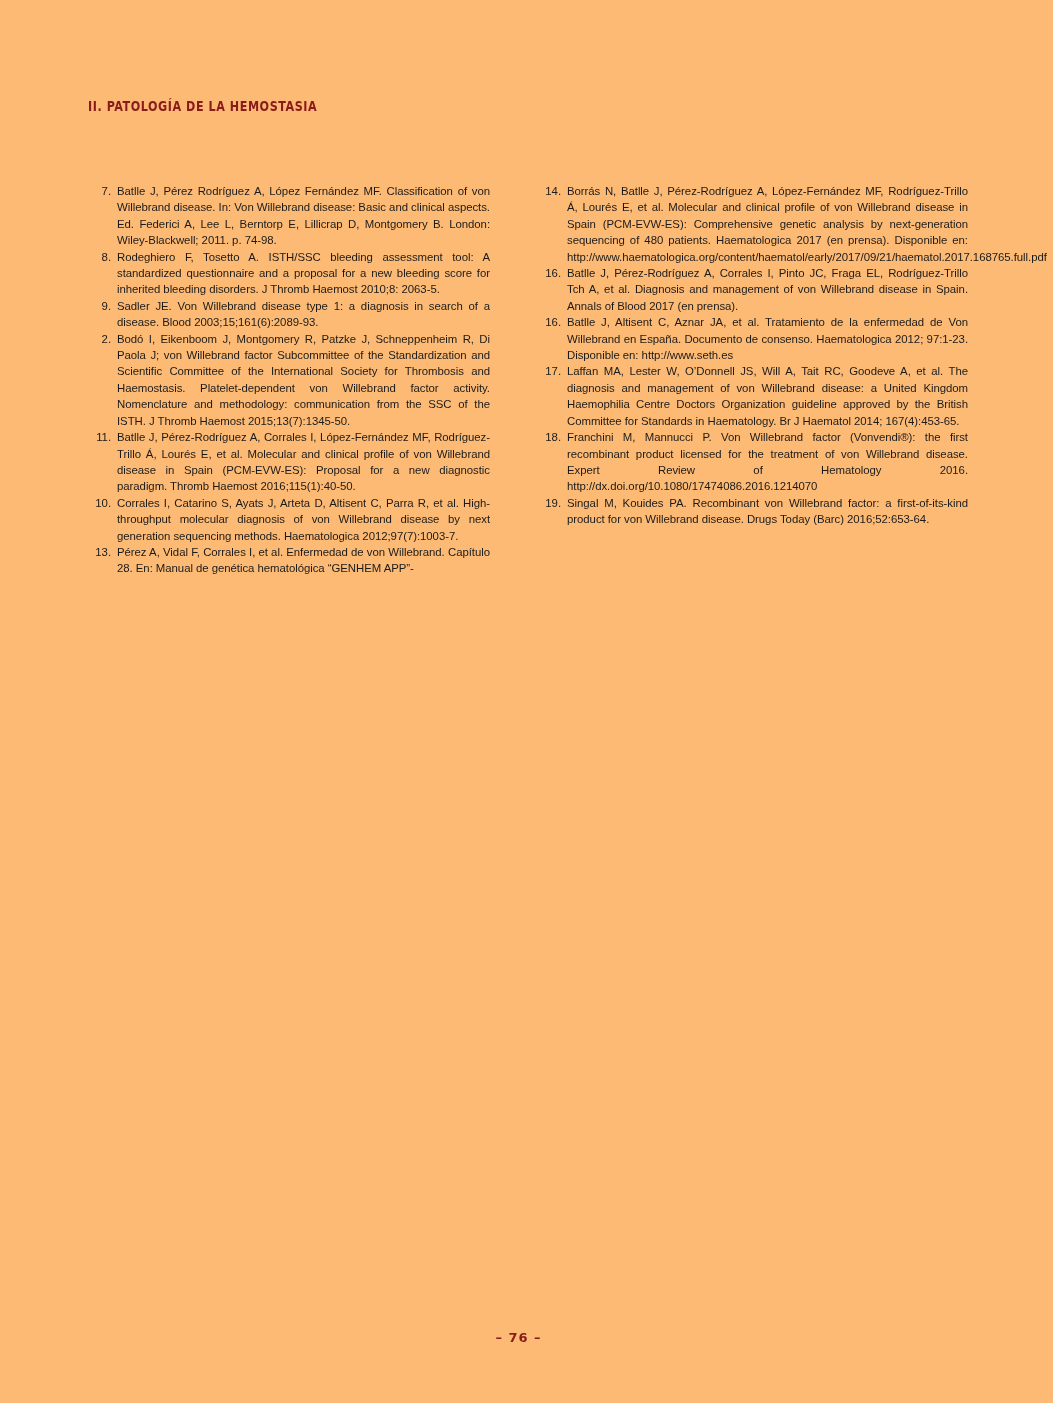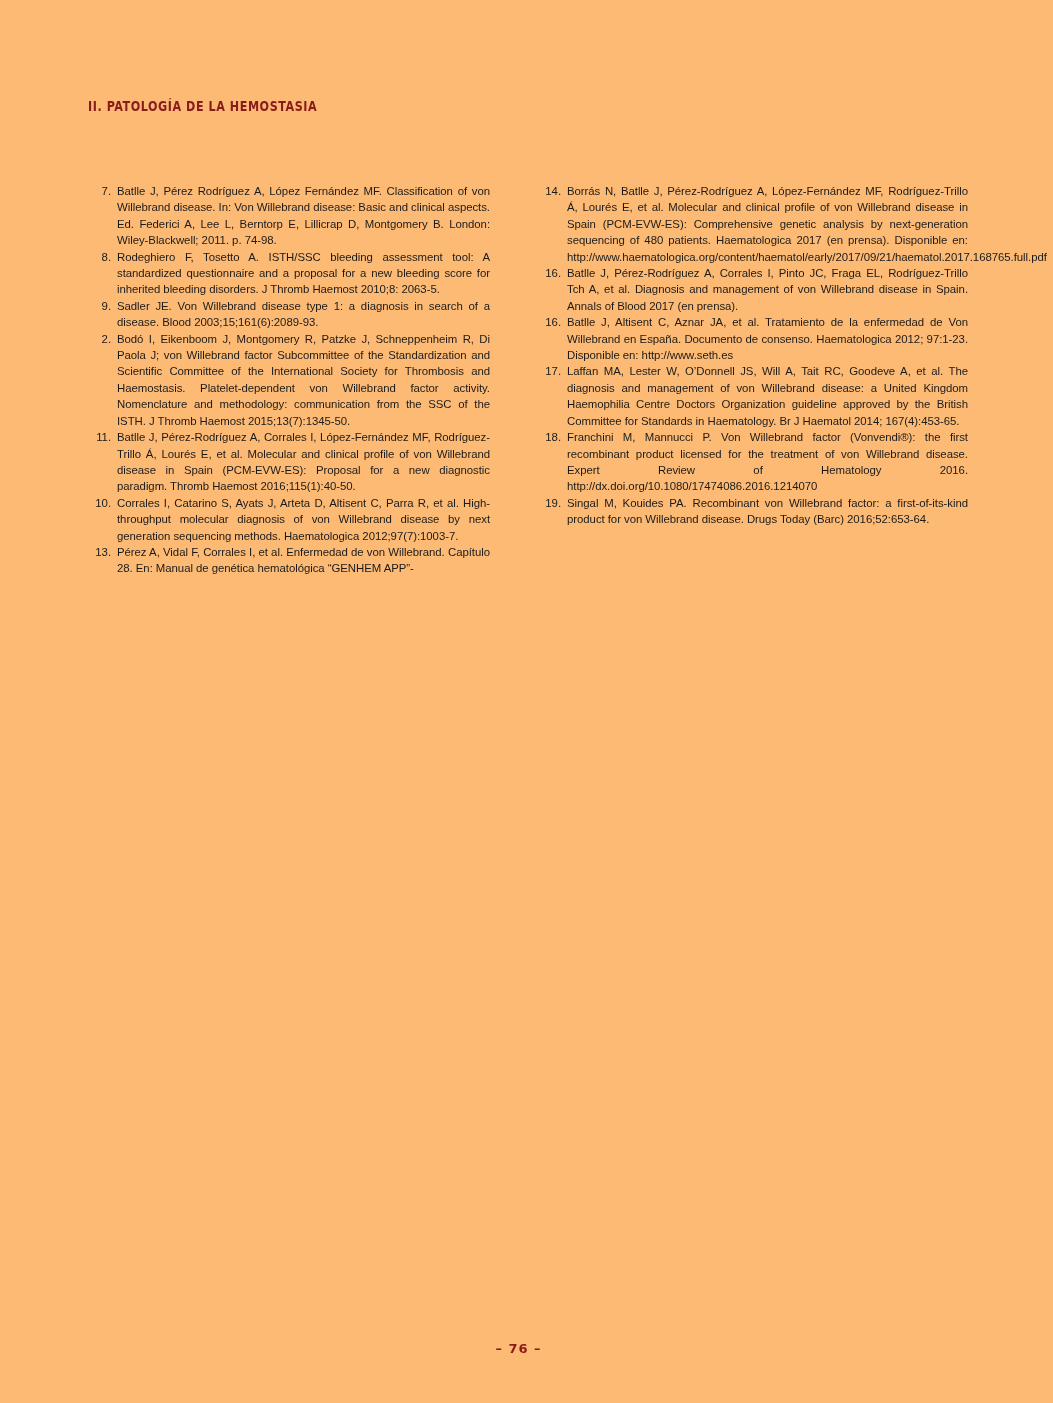--- a/index.html
+++ b/index.html
@@ -77,21 +77,20 @@
     position: absolute;
     left: 0;
     right: 16px;
     top: 1330px;
     text-align: center;
     font-family: "DejaVu Sans", sans-serif;
     font-size: 13px;
     font-weight: bold;
     color: #8a1b1b;
     letter-spacing: 1px;
-    margin-top: 11px;
   }
 </style>
 </head>
 <body>
 
 <div class="page">
 
   <div class="section-header">II. Patología de la hemostasia</div>
 
   <div class="columns">

